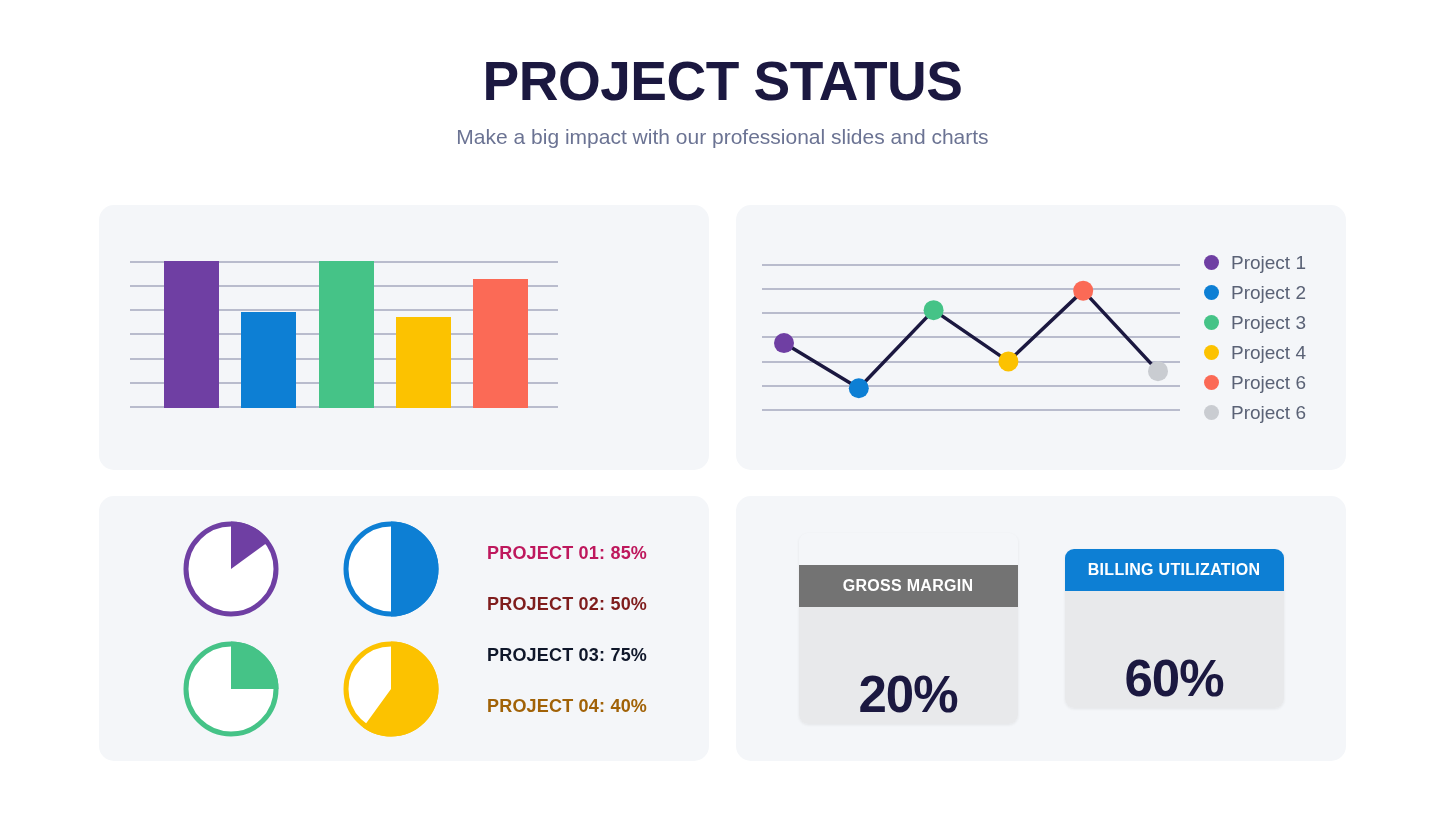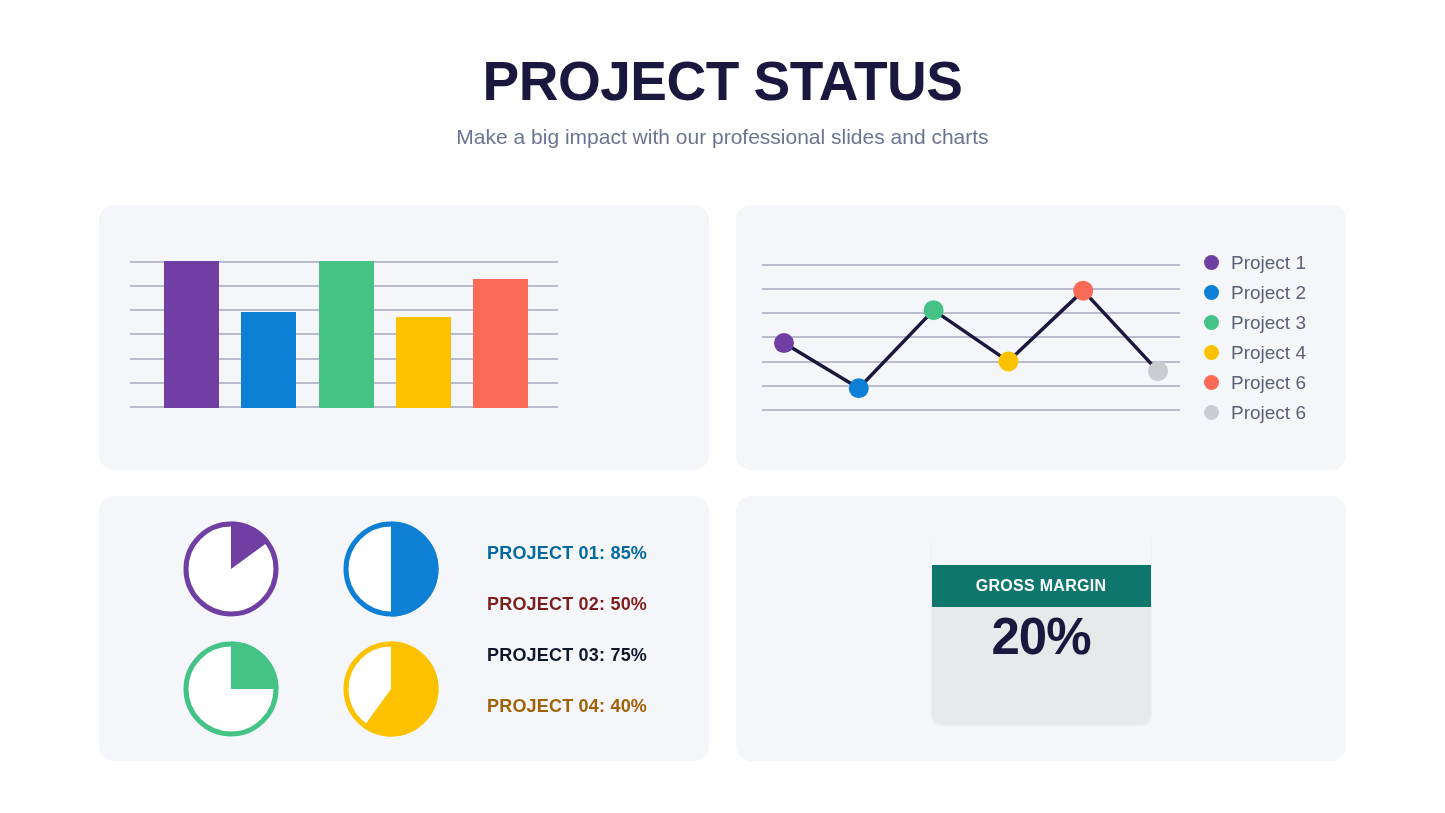--- a/index.html
+++ b/index.html
@@ -164,21 +164,21 @@
     font-size: 16px;
     font-weight: bold;
     text-align: center;
     padding: 12px 4px;
     letter-spacing: 0.3px;
   }
   .kpi-body {
     background: #e8e9eb;
     height: 117px;
     display: flex;
-    align-items: flex-start;
+    align-items: flex-end;
     justify-content: center;
   }
   .kpi-value {
     font-size: 51px;
     font-weight: bold;
     color: #1b1840;
     letter-spacing: -1px;
   }
 </style>
 </head>
@@ -279,32 +279,38 @@
           <svg viewBox="0 0 100 100" class="pie">
             <circle cx="50" cy="50" r="45" fill="#ffffff" stroke="#45c387" stroke-width="5"></circle>
             <path d="M 50 50 L 50 2.5 A 47.5 47.5 0 0 1 97.5 50 Z" fill="#45c387"></path>
           </svg>
           <svg viewBox="0 0 100 100" class="pie">
             <circle cx="50" cy="50" r="45" fill="#ffffff" stroke="#fcc200" stroke-width="5"></circle>
             <path d="M 50 50 L 50 2.5 A 47.5 47.5 0 1 1 22.08020051610753 88.42830723281 Z" fill="#fcc200"></path>
           </svg>
         </div>
       <div class="pie-labels" id="pie-labels">
-          <div class="pie-label" style="color: #0369a1;">PROJECT 01: 85%</div>
+          <div class="pie-label" style="color: #be185d;">PROJECT 01: 85%</div>
           <div class="pie-label" style="color: #7f1d1d;">PROJECT 02: 50%</div>
           <div class="pie-label" style="color: #0f172a;">PROJECT 03: 75%</div>
           <div class="pie-label" style="color: #a16207;">PROJECT 04: 40%</div>
         </div>
     </div>
   </div>
 
   <div class="card">
     <div class="kpi-card-inner" id="kpi-list">
         <div class="kpi">
-          <div class="kpi-head" style="background: #0f766e; margin-top: 32px;">GROSS MARGIN</div>
+          <div class="kpi-head" style="background: #737373; margin-top: 32px;">GROSS MARGIN</div>
           <div class="kpi-body">
             <div class="kpi-value">20%</div>
           </div>
         </div>
+        <div class="kpi">
+          <div class="kpi-head" style="background: rgb(13, 127, 212);">BILLING UTILIZATION</div>
+          <div class="kpi-body">
+            <div class="kpi-value">60%</div>
+          </div>
+        </div>
       </div>
   </div>
 
 </div>
 
 </body></html>

